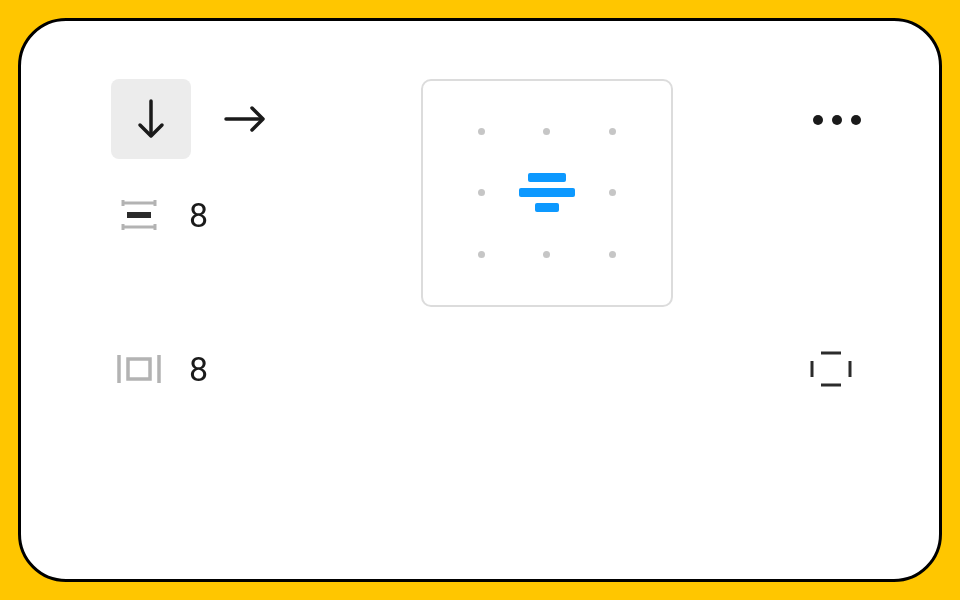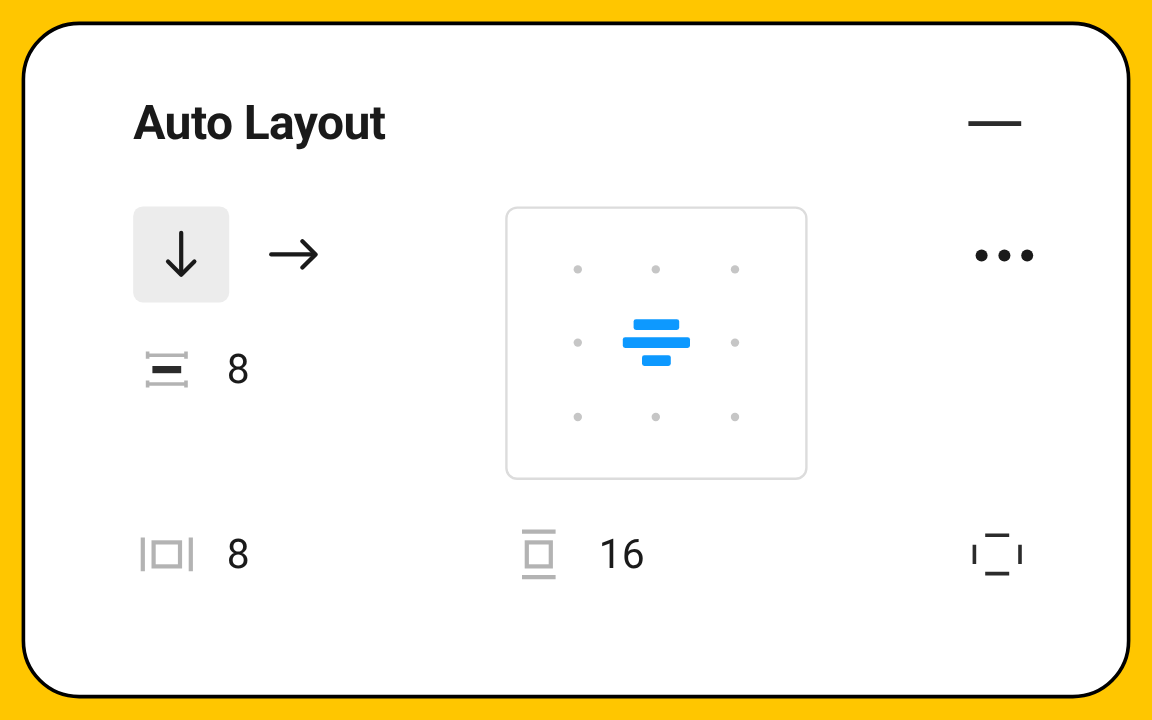--- a/index.html
+++ b/index.html
@@ -164,26 +164,20 @@
     cursor: pointer;
     margin-right: 10px;
   }
 </style>
 </head>
 <body>
 
 <div class="outer">
   <div class="panel">
 
-    <div class="header">
-      <div class="title">Auto Layout</div>
-      <div class="collapse-btn">
-        <div class="collapse-icon"></div>
-      </div>
-    </div>
 
     <div class="mid-row">
 
       <div class="left-col">
 
         <div class="dir-buttons">
           <div class="dir-btn selected">
             <svg width="40" height="44" viewBox="0 0 40 44">
               <line x1="20" y1="4" x2="20" y2="38" stroke="#1a1a1a" stroke-width="3.5" stroke-linecap="round"></line>
               <polyline points="9,28 20,39 31,28" fill="none" stroke="#1a1a1a" stroke-width="3.5" stroke-linecap="round" stroke-linejoin="round"></polyline>
@@ -264,30 +258,20 @@
         <div class="icon-slot">
           <svg width="50" height="40" viewBox="0 0 50 40">
             <line x1="5" y1="6" x2="5" y2="34" stroke="#b3b3b3" stroke-width="3.5"></line>
             <rect x="14" y="10" width="22" height="20" fill="none" stroke="#b3b3b3" stroke-width="3.5"></rect>
             <line x1="45" y1="6" x2="45" y2="34" stroke="#b3b3b3" stroke-width="3.5"></line>
           </svg>
         </div>
         <input class="num-input" value="8" style="">
       </div>
 
-      <div class="value-row second">
-        <div class="icon-slot">
-          <svg width="44" height="48" viewBox="0 0 44 48">
-            <line x1="8" y1="5" x2="36" y2="5" stroke="#b3b3b3" stroke-width="3.5"></line>
-            <rect x="12" y="14" width="20" height="20" fill="none" stroke="#b3b3b3" stroke-width="3.5"></rect>
-            <line x1="8" y1="43" x2="36" y2="43" stroke="#b3b3b3" stroke-width="3.5"></line>
-          </svg>
-        </div>
-        <input class="num-input" value="16" style="">
-      </div>
 
       <div class="padding-link-btn">
         <svg width="50" height="44" viewBox="0 0 50 44">
           <line x1="15" y1="6" x2="35" y2="6" stroke="#2b2b2b" stroke-width="3"></line>
           <line x1="15" y1="38" x2="35" y2="38" stroke="#2b2b2b" stroke-width="3"></line>
           <line x1="6" y1="14" x2="6" y2="30" stroke="#2b2b2b" stroke-width="3"></line>
           <line x1="44" y1="14" x2="44" y2="30" stroke="#2b2b2b" stroke-width="3"></line>
         </svg>
       </div>
 

